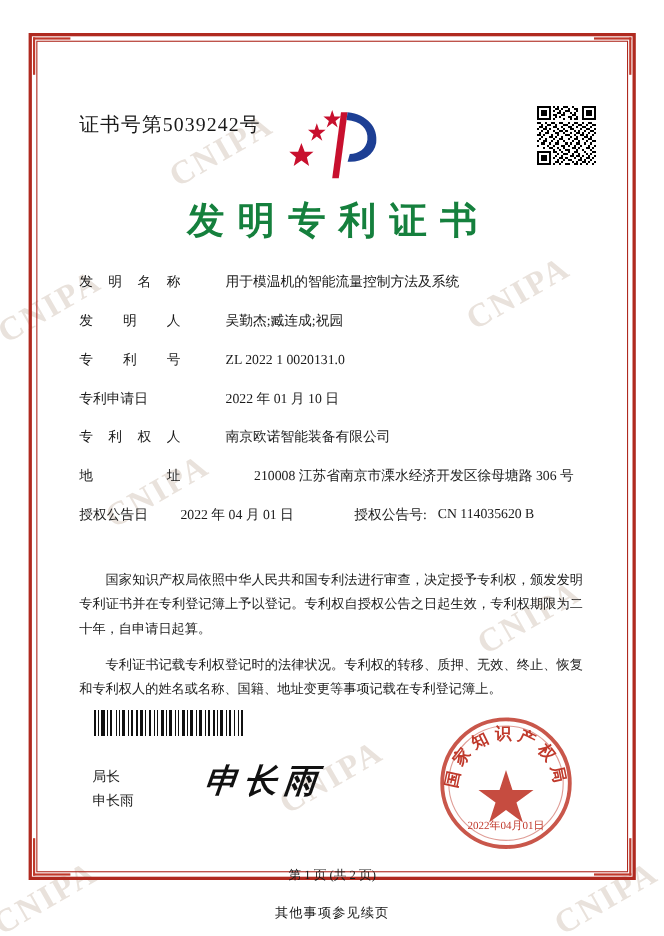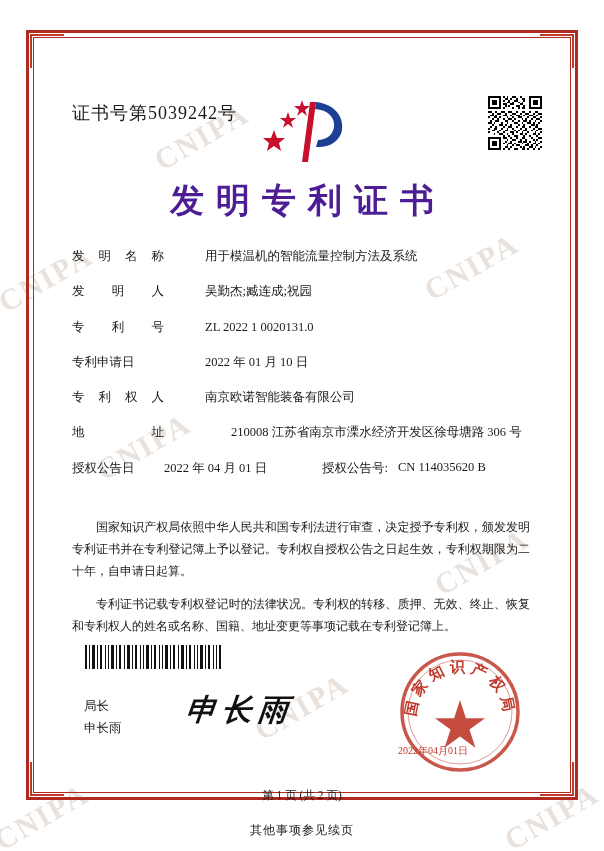--- a/index.html
+++ b/index.html
@@ -88,21 +88,21 @@
   }
   .title {
     position: absolute;
     left: 0;
     right: 0;
     top: 178px;
     text-align: center;
     font-size: 34px;
     font-weight: bold;
     letter-spacing: 12px;
-    color: #4c1d95;
+    color: #15803d;
     text-indent: 12px;
   }
 
   
   .fields {
     position: absolute;
     left: 72px;
     top: 248px;
     width: 460px;
   }
@@ -184,21 +184,21 @@
     left: 398px;
     top: 650px;
     width: 124px;
     height: 124px;
   }
   .seal-date {
     position: absolute;
     left: 398px;
     top: 744px;
     width: 124px;
-    text-align: left;
+    text-align: center;
     font-size: 10px;
     color: #c0392b;
     letter-spacing: 0px;
   }
 
   
   .page-no {
     position: absolute;
     left: 0; right: 0;
     top: 788px;

